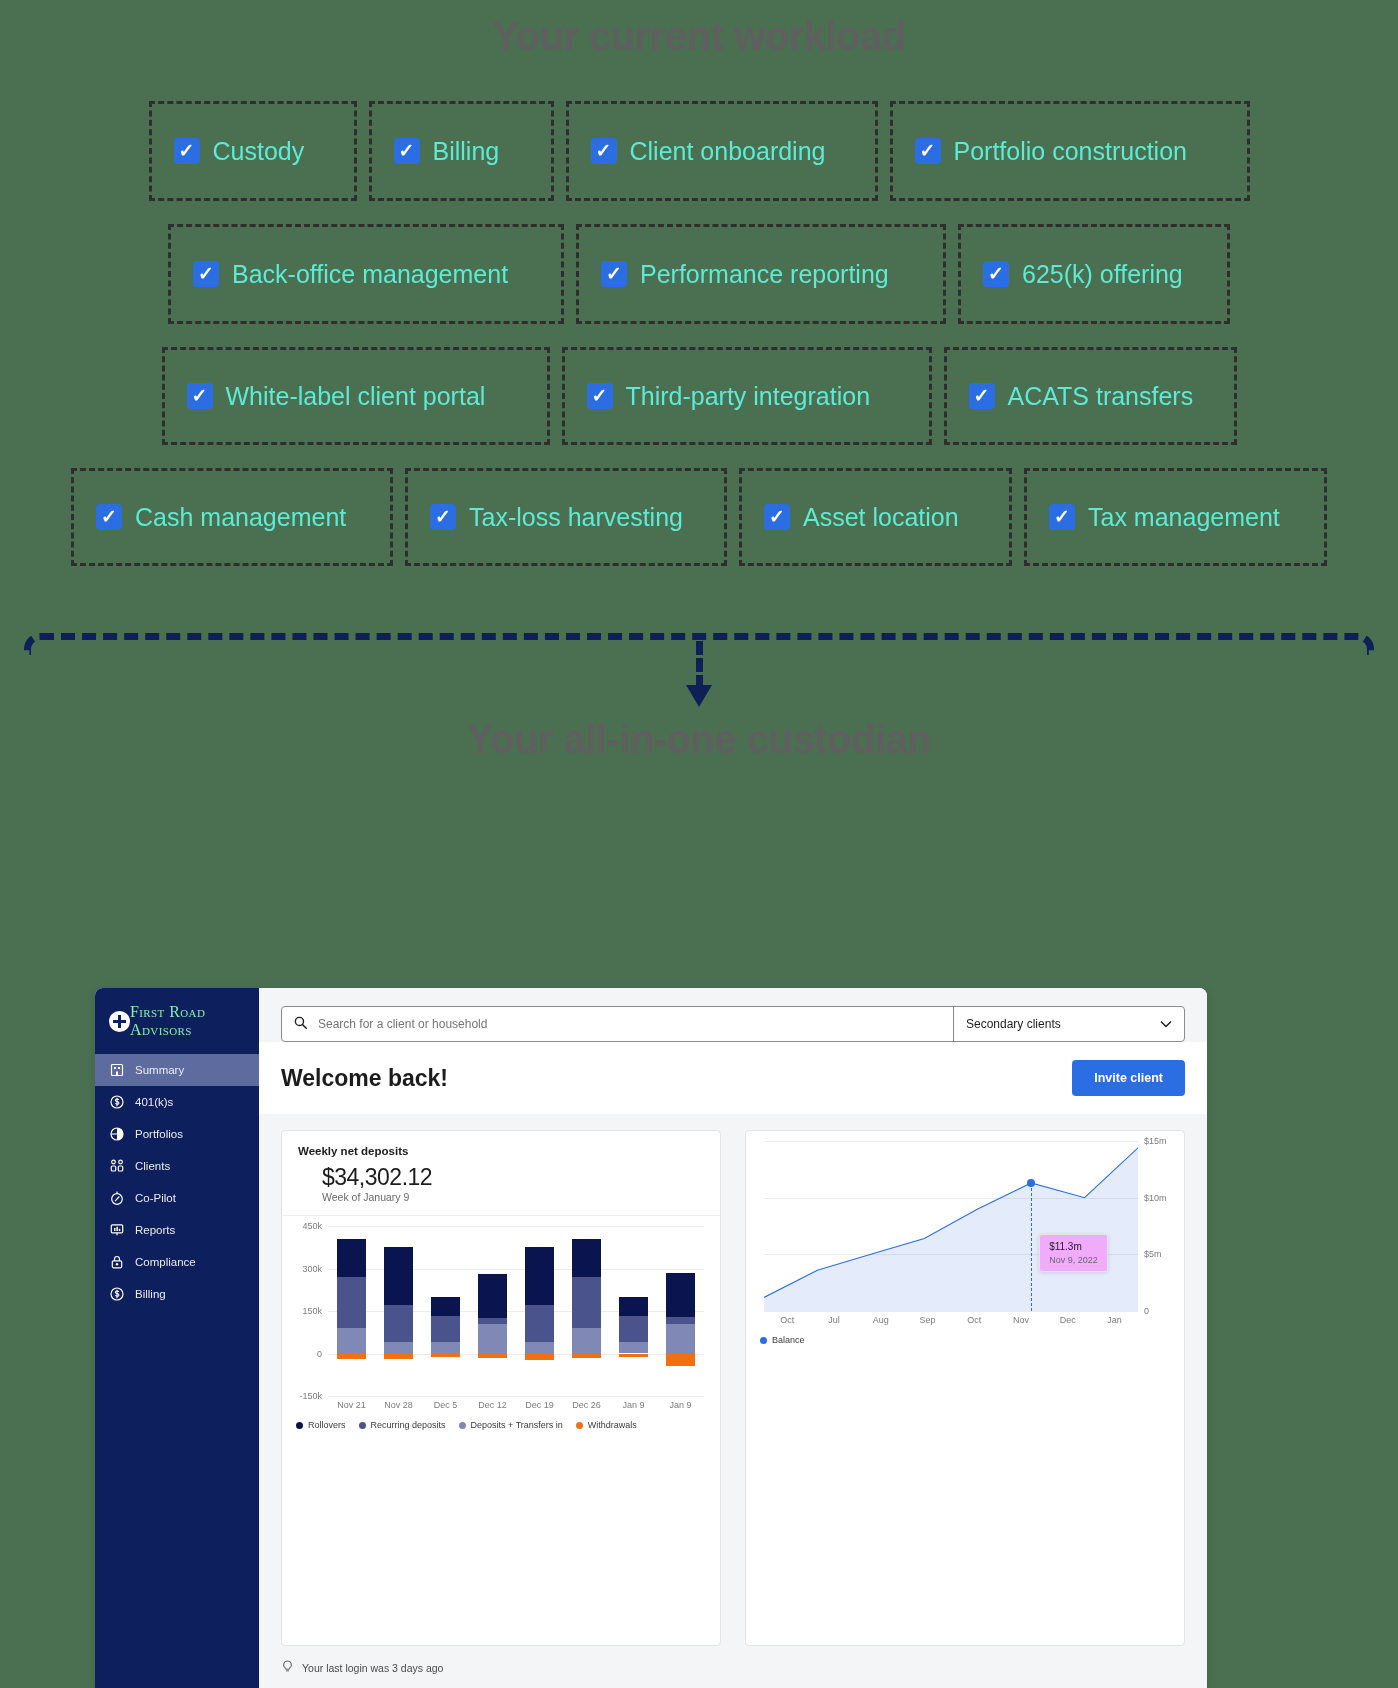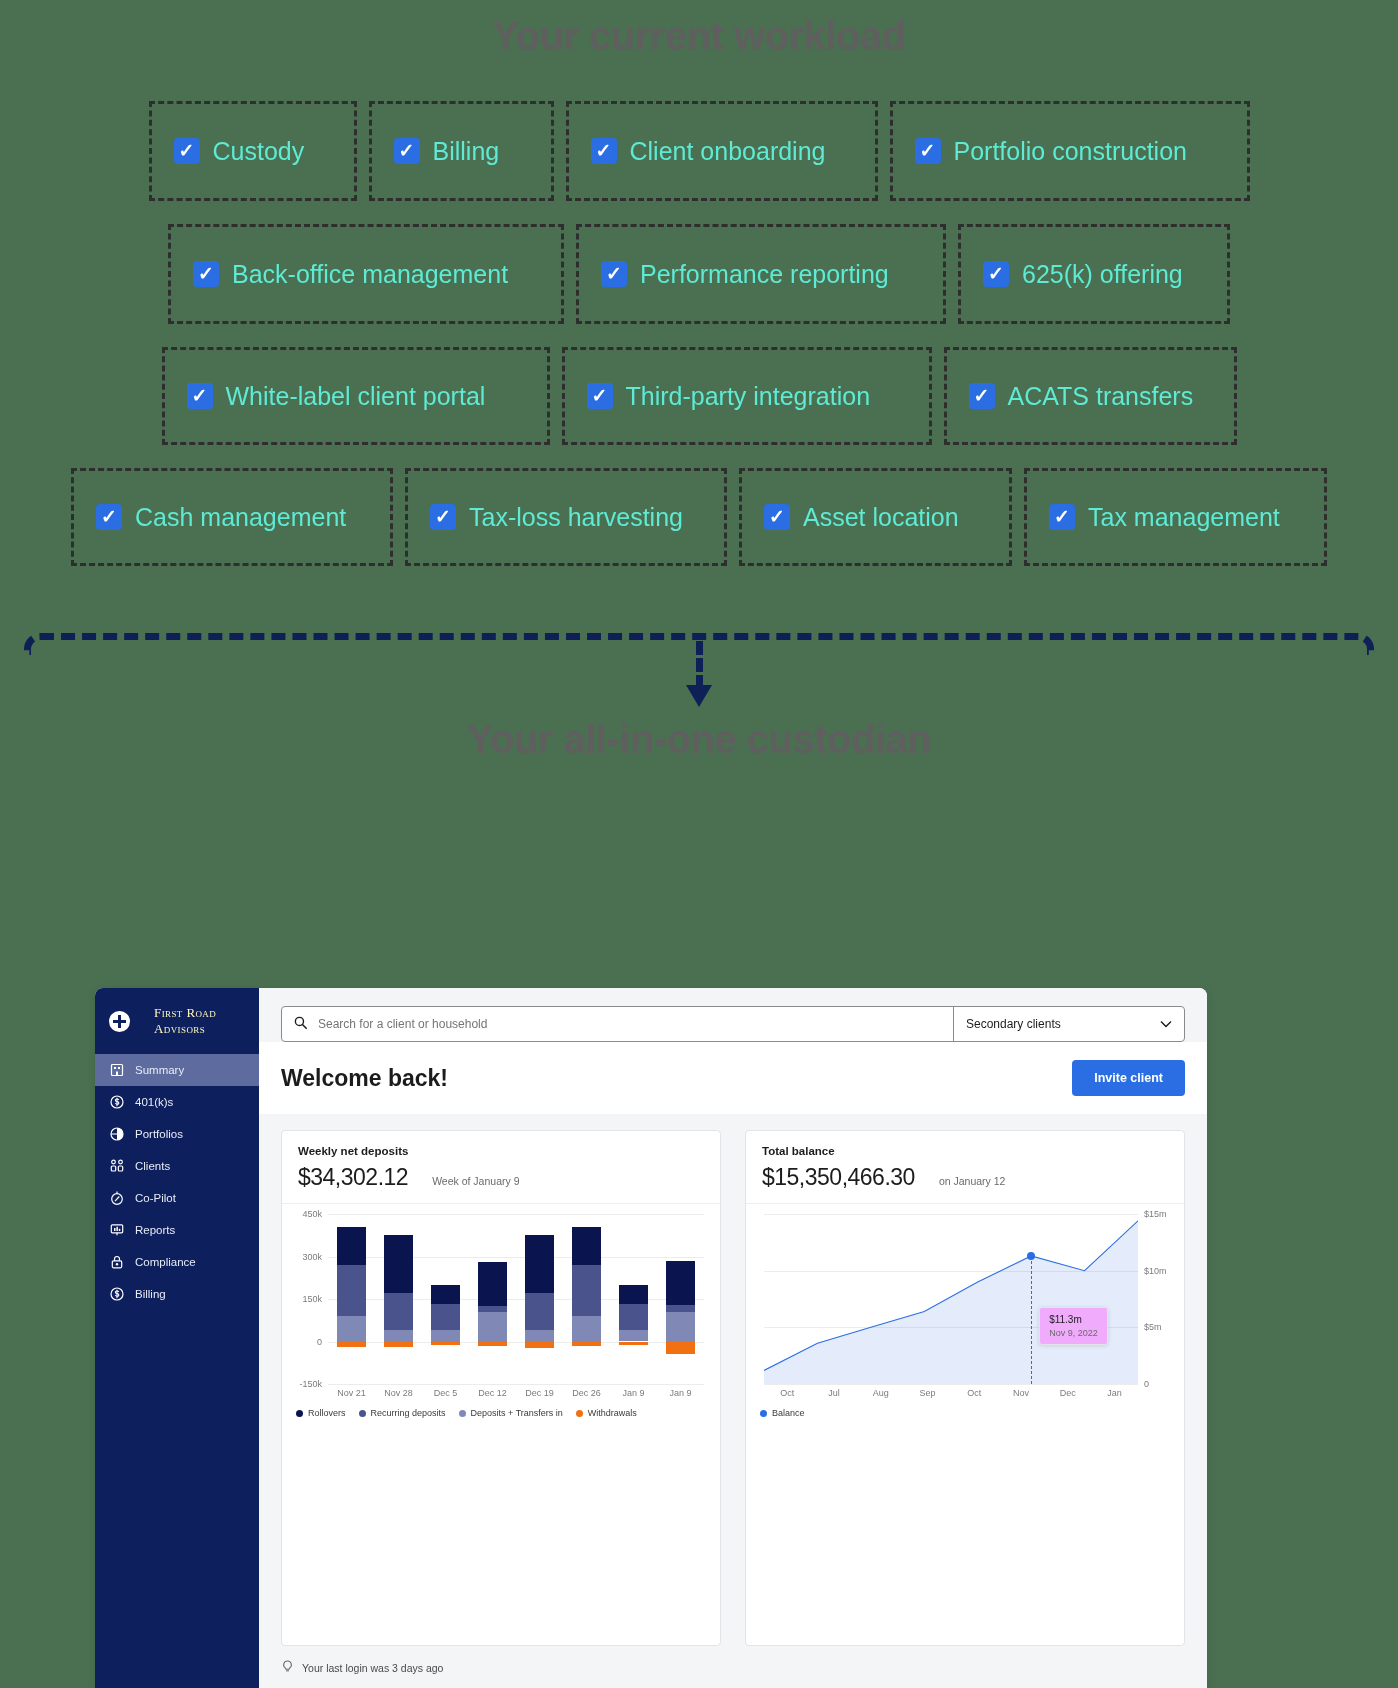--- a/index.html
+++ b/index.html
@@ -108,23 +108,23 @@
   }
   #brand-mark:after{
     content:""; position:absolute; left:4px; top:9px;
     width:13px; height:3px; background:#0d1f5c;
   }
   #brand-mark:before{
     content:""; position:absolute; left:9px; top:4px;
     width:3px; height:13px; background:#0d1f5c;
   }
   #brand-name {
-    color:#fef9c3; margin-left:24px;
+    color:#86efac; margin-left:0;
     font-family:"Liberation Serif", serif;
-    font-size:13px; letter-spacing:.4px;
+    font-size:16px; letter-spacing:.4px;
     font-variant:small-caps;
   }
   .nav-item {
     display:flex; align-items:center;
     height:32px; padding-left:14px;
     color:#e8ecf7; font-size:11.5px;
   }
   .nav-item.active { background:#5e6b9e; }
   .nav-ico {
     width:16px; height:16px; flex:0 0 auto;
@@ -165,21 +165,21 @@
     padding:0 12px; font-size:12px; color:#1c1c1c;
     cursor:pointer;
   }
   #cards { display:flex; gap:24px; margin:16px 22px 0 22px; flex:1 1 auto; }
   .card {
     background:#fff; border:1px solid #e2e4e8; border-radius:4px;
     flex:1 1 0; display:flex; flex-direction:column; min-width:0;
   }
   .card-head { padding:14px 16px 12px 16px; border-bottom:1px solid #eceef1; }
   .card-title { font-size:11.5px; font-weight:bold; color:#1c1c1c; }
-  .card-value-row { margin-top:7px; display:flex; align-items:baseline; }
+  .card-value-row { margin-top:7px; display:flex; align-items:baseline;flex-direction:column; }
   .card-value { font-size:23px; color:#1c1c1c; letter-spacing:-0.5px; }
   .card-sub { font-size:10.5px; color:#6a6a6a; margin-left:24px; }
   .card-body { flex:1 1 auto; padding:10px 12px 8px 12px; position:relative; }
 
   
   .plot { position:relative; height:170px; }
   .ylab {
     position:absolute; right:100%; margin-right:6px;
     font-size:9px; color:#7b7b7b; transform:translateY(-50%);
     white-space:nowrap;
@@ -540,27 +540,20 @@
               </div>
               <div class="lg">
                 <span class="dot" style="background:#f07012"></span>
                 <span>Withdrawals</span>
               </div>
             </div>
         </div>
       </div>
 
       <div class="card">
-        <div class="card-head">
-          <div class="card-title">Total balance</div>
-          <div class="card-value-row">
-            <div class="card-value">$15,350,466.30</div>
-            <div class="card-sub">on January 12</div>
-          </div>
-        </div>
         <div class="card-body">
           <div style="padding-left:6px;padding-right:34px;">
             <div class="linewrap" id="line-plot">
                 <div class="gridline" style="top: 0%;"></div>
                 <div class="rylab" style="top: 0%;">$15m</div>
                 <div class="gridline" style="top: 33.3333%;"></div>
                 <div class="rylab" style="top: 33.3333%;">$10m</div>
                 <div class="gridline" style="top: 66.6667%;"></div>
                 <div class="rylab" style="top: 66.6667%;">$5m</div>
                 <div class="gridline" style="top: 100%;"></div>

